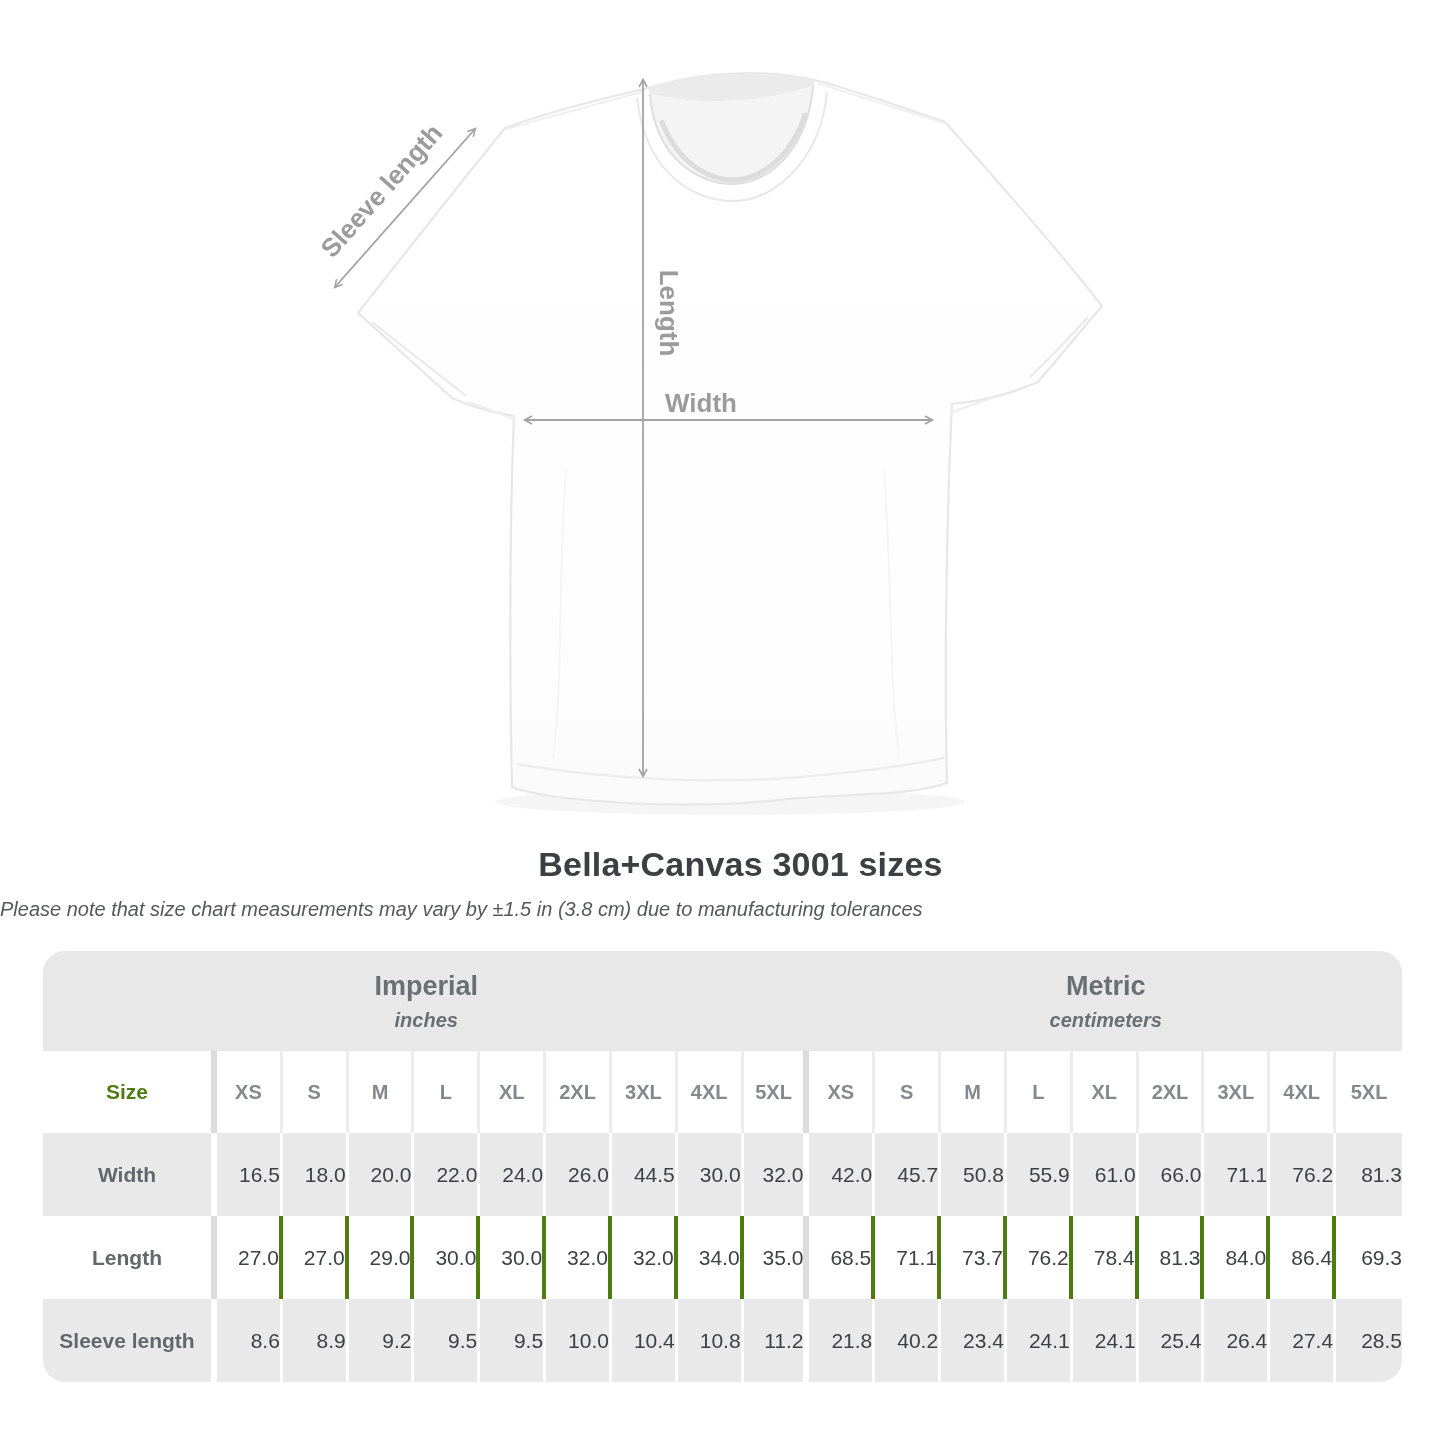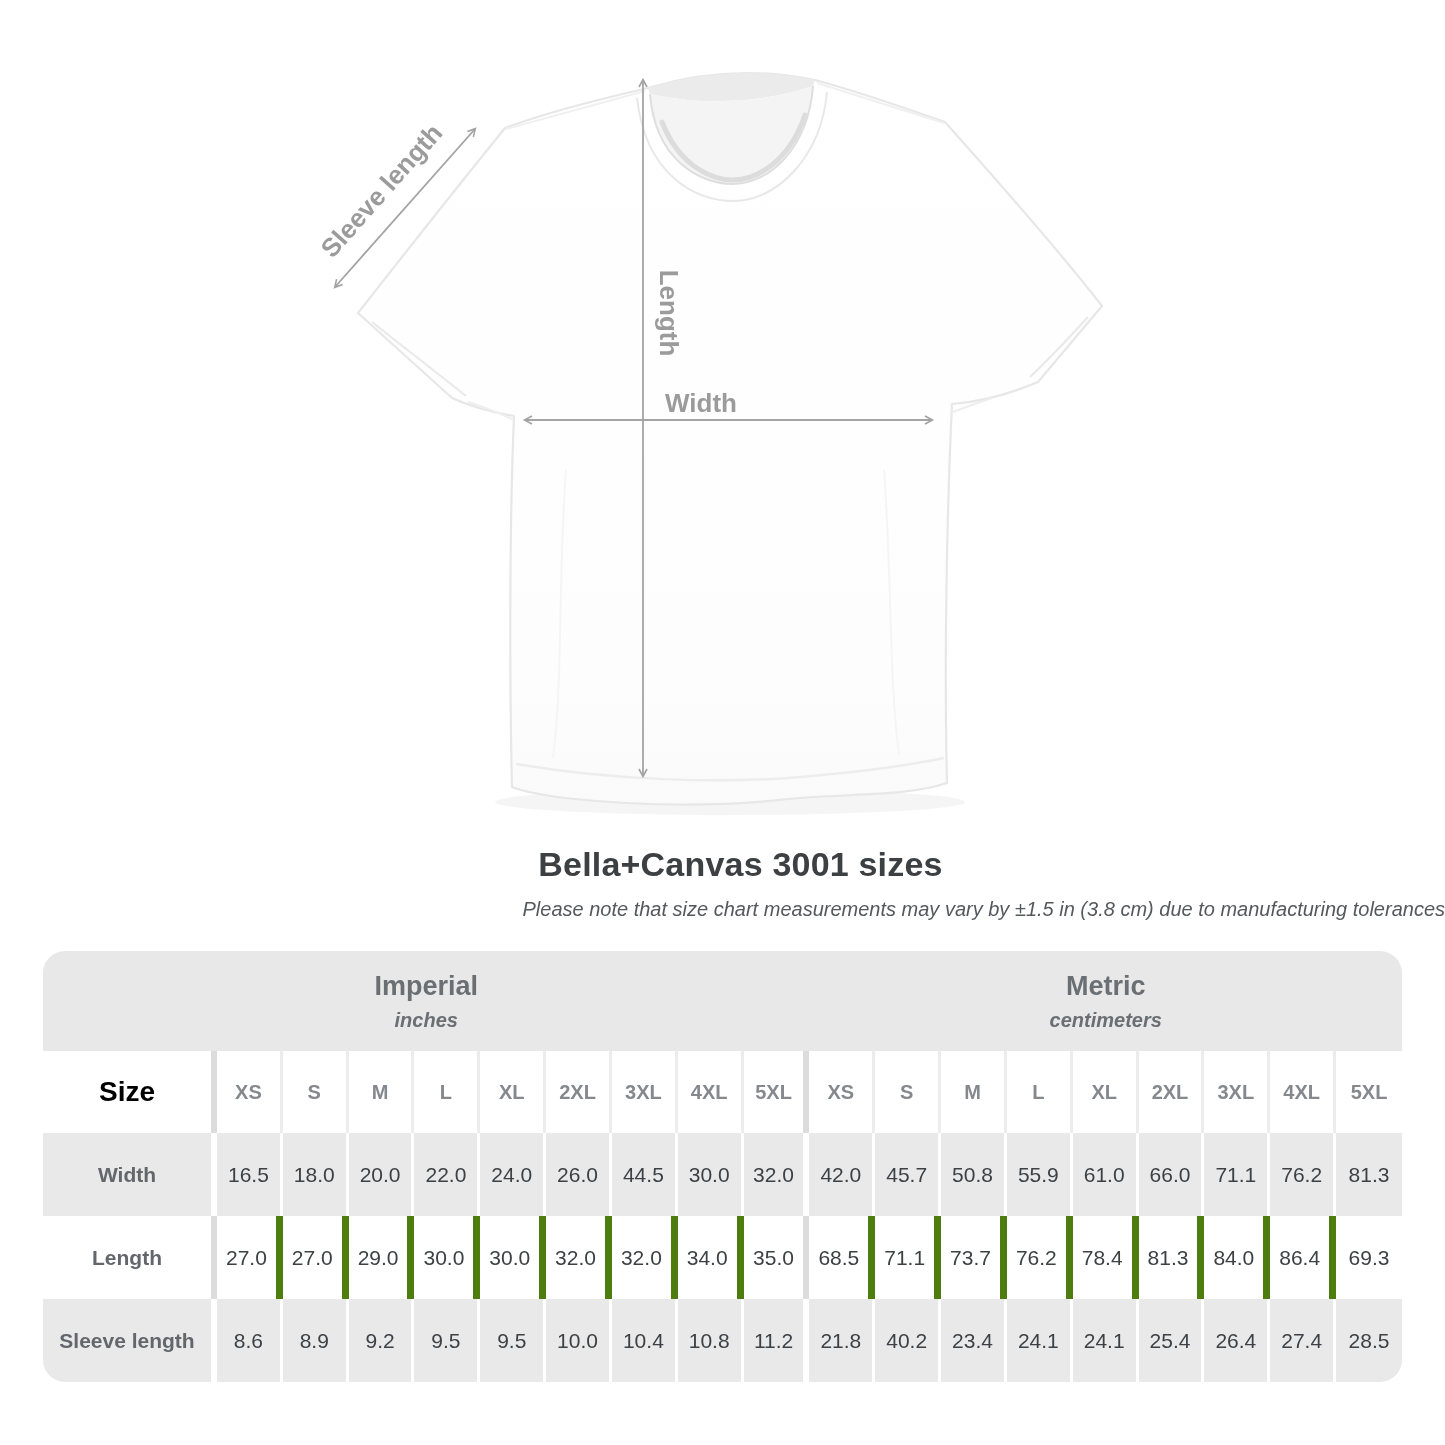--- a/index.html
+++ b/index.html
@@ -9,21 +9,21 @@
     -webkit-font-smoothing:antialiased;
   }
   .diagram { position:relative; width:1445px; height:833px; }
   .diagram svg { position:absolute; left:0; top:0; }
 
   .page-title {
     margin:12px 0 0 0; text-align:center;
     font-size:34px; font-weight:bold; color:#3c4043; letter-spacing:0.2px;padding-left:36px;
   }
   .page-subtitle {
-    margin:14px 0 0 0; text-align:right; font-style:italic;
+    margin:14px 0 0 0; text-align:left; font-style:italic;
     font-size:20px; color:#55585c;
   }
 
   .table-wrap {
     width:1359px; margin:30px 0 0 43px;
     border-radius:22px; overflow:hidden;
   }
   table.size-table {
     width:100%; border-collapse:separate; border-spacing:0; table-layout:fixed;
   }
@@ -32,31 +32,31 @@
     font-family:"Liberation Sans", sans-serif;
   }
   tr.unit-row th { background:#e8e8e8; height:100px; }
   .unit-name { font-size:27px; font-weight:bold; color:#6a6f73; }
   .unit-sub  { font-size:20px; font-style:italic; color:#6a6f73; margin-top:7px; }
 
   tr.size-row { height:82px; background:#ffffff; }
   tr.size-row th { border-right:3px solid #ececec; }
   tr.size-row th.thick { border-right:6px solid #dcdcdc; }
   tr.size-row th:last-child { border-right:none; }
-  .size-label { font-size:28px; font-weight:bold; color:#000000; }
+  .size-label { font-size:21px; font-weight:bold; color:#4d7c0f; }
   .size-h { font-size:20px; font-weight:bold; color:#85898d;margin-left:40px; }
 
   tbody tr { height:83px; }
   tbody tr.row-gray td { background:#e9e9e9; border-right:3px solid #ffffff; }
   tbody tr.row-gray td.thick { border-right:6px solid #ffffff; }
-  tbody tr.row-white td { background:#ffffff; border-right:7px solid #4d7c0f; }
+  tbody tr.row-white td { background:#ffffff; border-right:4px solid #4d7c0f; }
   tbody tr.row-white td.thick { border-right:6px solid #dcdcdc; }
   tbody tr td:last-child { border-right:none; }
   td.row-label { font-size:21px; font-weight:bold; color:#63676b; }
-  td.val { font-size:21px; color:#3e4144; }
+  td.val { font-size:21px; color:#3e4144;text-align:right; }
 </style>
 </head>
 <body>
 
 <div class="diagram">
   <svg width="1445" height="833" viewBox="0 0 1445 833">
     <defs>
       <marker id="arrowhead" markerWidth="13" markerHeight="13" refX="9" refY="6" orient="auto-start-reverse" markerUnits="userSpaceOnUse">
         <path d="M 2 2 L 9.5 6 L 2 10" fill="none" stroke="#a3a3a3" stroke-width="1.6"></path>
       </marker>

